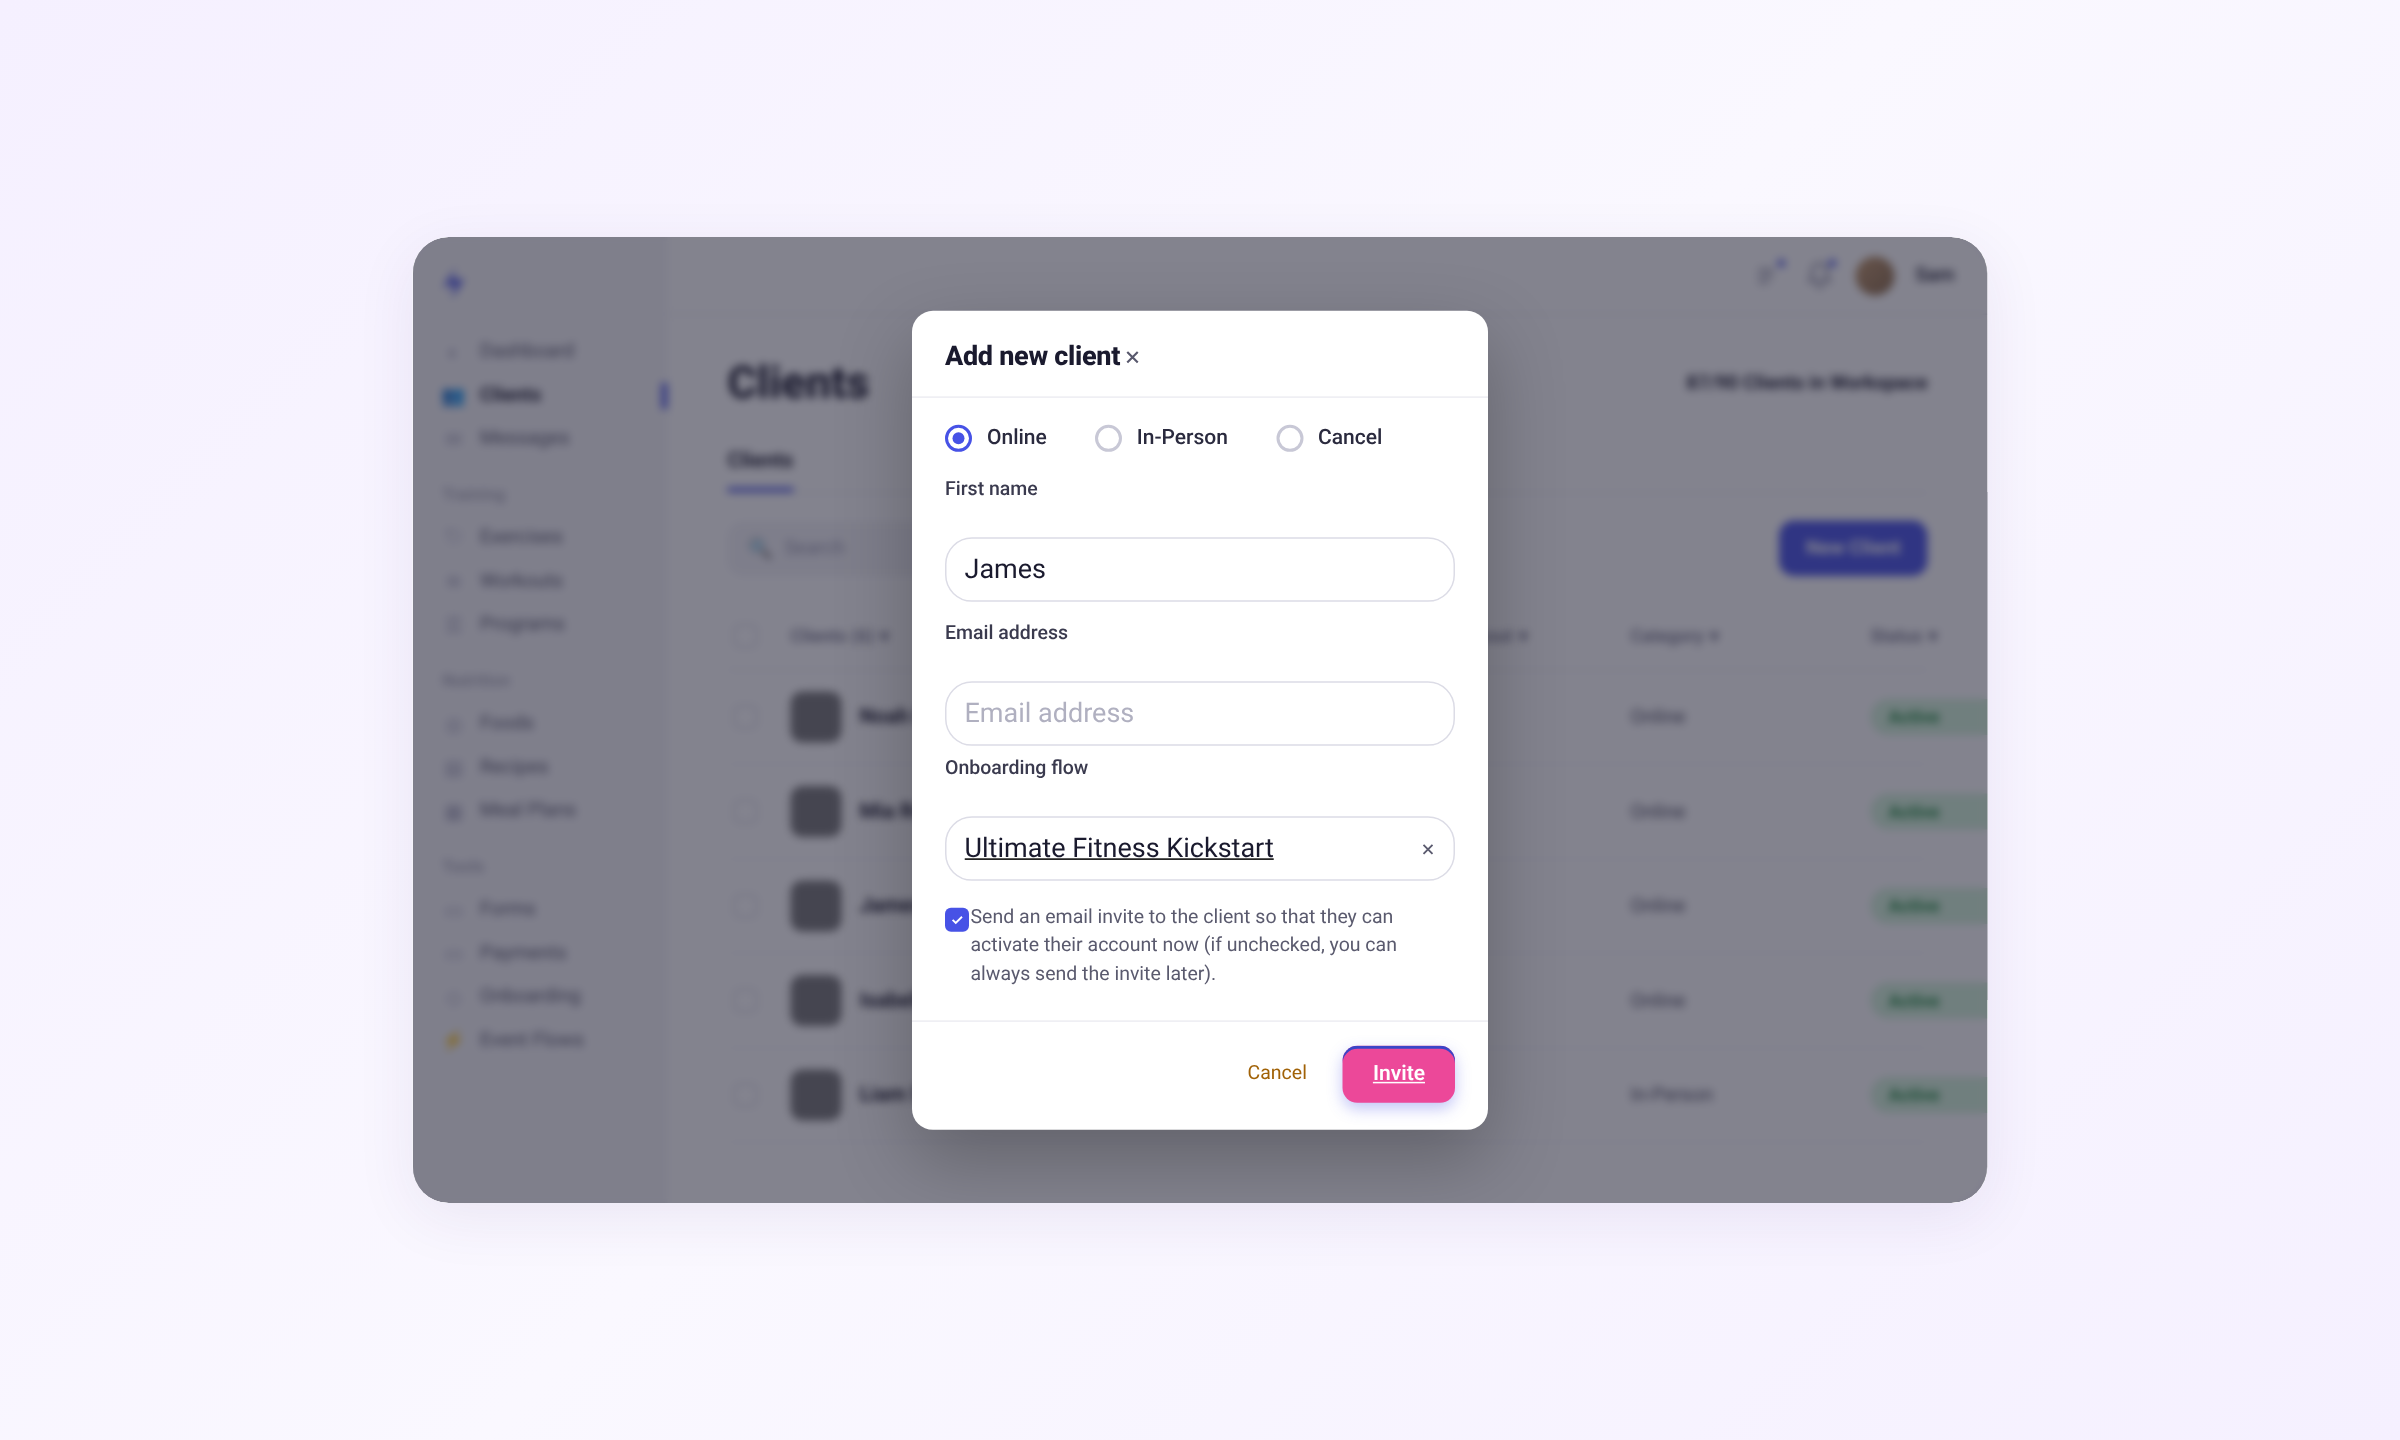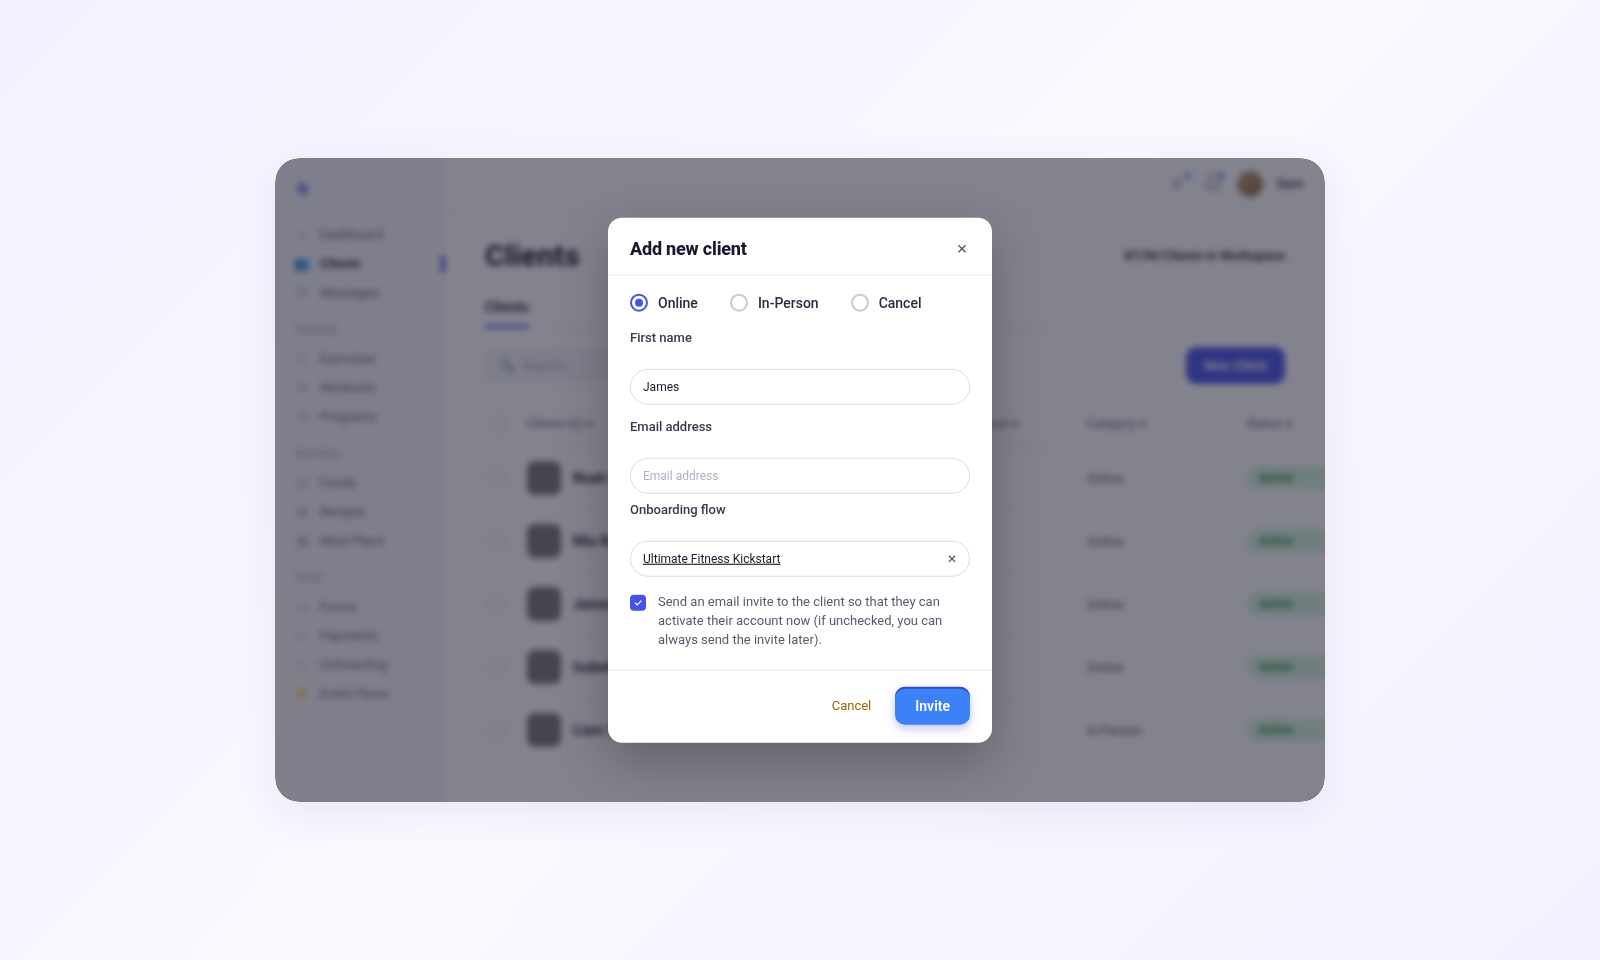--- a/index.html
+++ b/index.html
@@ -210,21 +210,20 @@
     left: 50%; top: 50%;
     transform: translate(-50%, -50%);
     width: 384px;
     background: #ffffff;
     border-radius: 14px;
     box-shadow: 0 20px 50px rgba(0,0,0,0.25);
     
   }
   .modal-header {
     display: flex;
-    justify-content: space-between;
     align-items: center;
     padding: 20px 22px 16px;
     border-bottom: 1px solid #ededf2;
   }
   .modal-title {
     font-size: 18px;
     font-weight: 800;
     color: #1a1a2e;
     letter-spacing: -0.2px;
   }
@@ -278,21 +277,21 @@
   .field-label {
     font-size: 13px;
     color: #3a3a4e;
     font-weight: 500;
   }
   .text-input {
     width: 100%;
     border: 1px solid #dcdce6;
     border-radius: 18px;
     padding: 10px 12px;
-    font-size: 12px;
+    font-size: 18px;
     color: #1a1a2e;
     outline: none;
   }
   .text-input::placeholder { color: #b0b0c0; }
 
   .select-wrap {
     position: relative;
     display: flex;
     align-items: center;
     text-decoration: underline;
@@ -302,21 +301,21 @@
     position: absolute;
     right: 10px;
     width: 16px; height: 16px;
     color: #5a5a6e;
     cursor: pointer;
     display: flex; align-items: center; justify-content: center;
   }
 
   .checkbox-row {
     display: flex;
-    gap: 12px;
+    gap: 1px;
     align-items: flex-start;
     margin-top: 4px;
   }
   .checkbox {
     width: 16px; height: 16px;
     border-radius: 4px;
     background: #4752e6;
     flex: 0 0 16px;
     display: flex; align-items: center; justify-content: center;
     color: #fff;
@@ -338,29 +337,30 @@
     align-items: center;
   }
   .cancel-btn {
     background: none; border: none;
     font-size: 13px;
     color: #a16207;
     cursor: pointer;
     padding: 8px 6px;
   }
   .invite-btn {
-    background: #3b82f6;
+    background: #ec4899;
     color: #fff;
     border: none;
     font-size: 14px;
     font-weight: 600;
     padding: 11px 20px;
     border-radius: 10px;
     cursor: pointer;
     box-shadow: 0 2px 0 #3a45c8 inset, 0 4px 10px rgba(79,90,232,0.35);
+    text-decoration: underline;
   }
 </style>
 </head>
 <body>
 
 <div class="app-window">
 
   <aside class="sidebar">
     <div class="logo">
       <svg viewBox="0 0 24 24" fill="currentColor">

